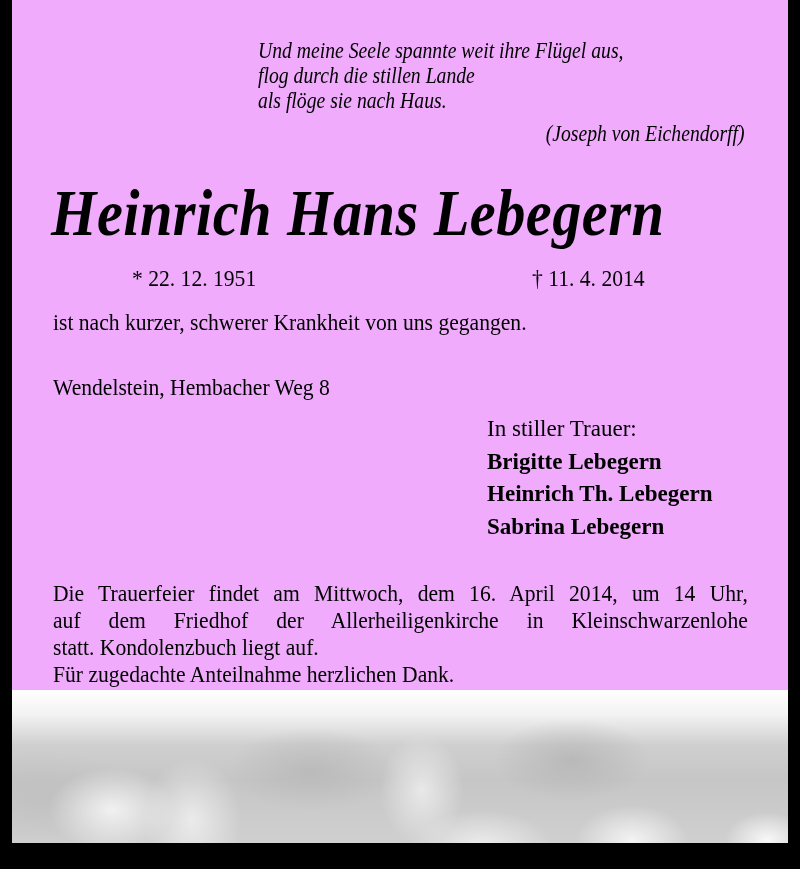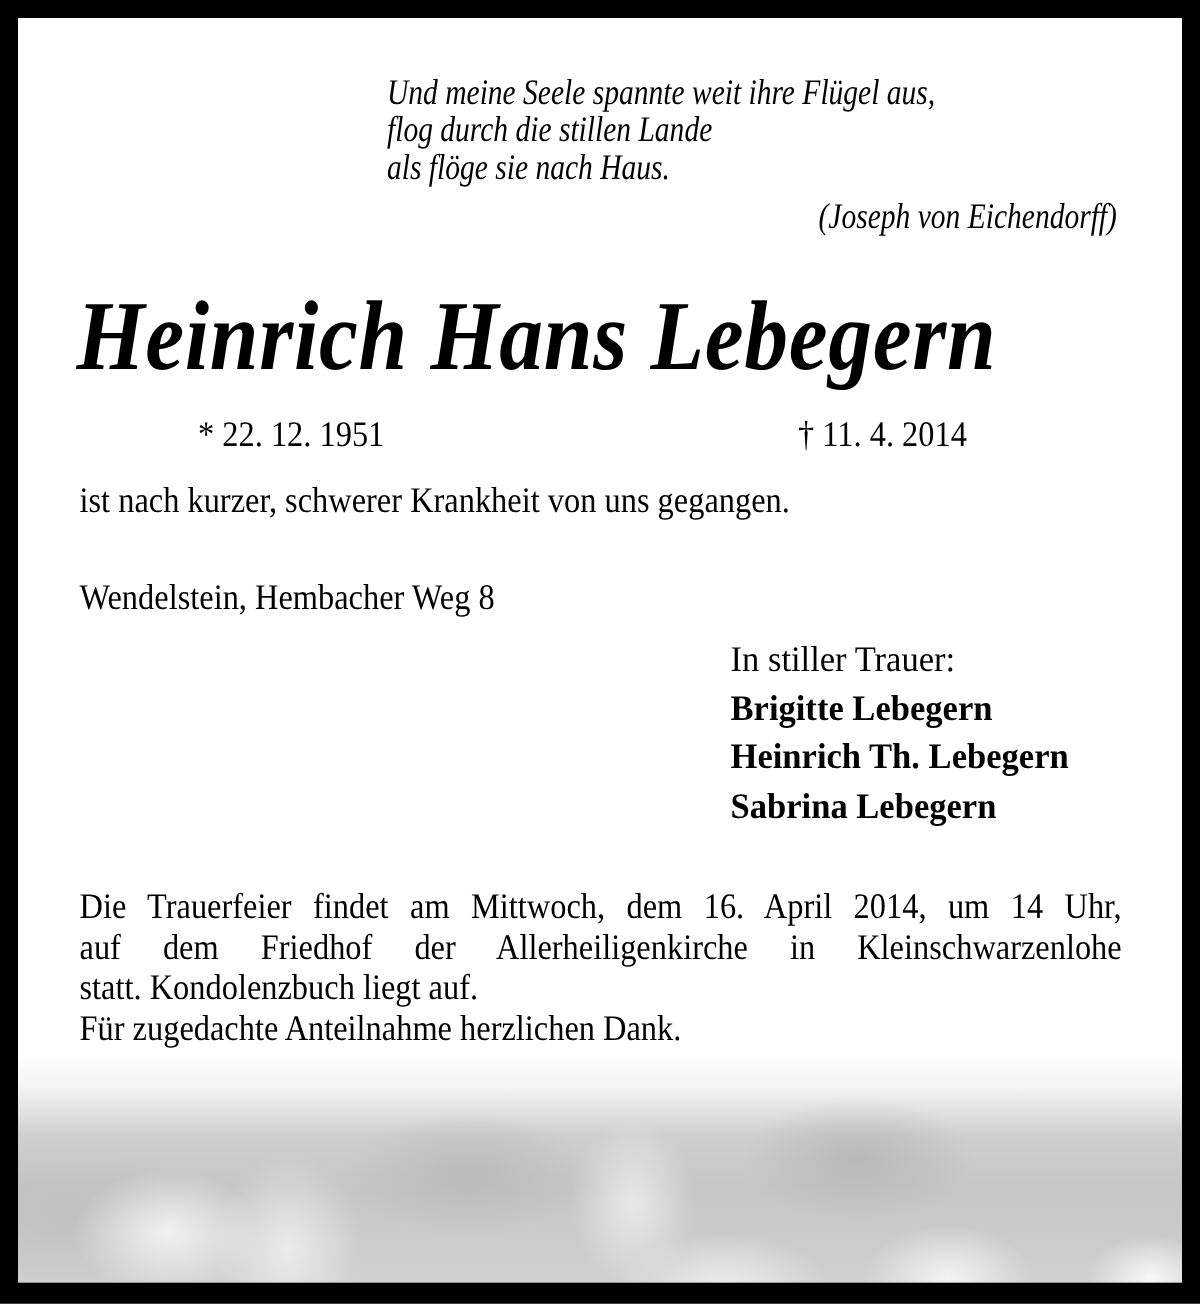--- a/index.html
+++ b/index.html
@@ -11,24 +11,24 @@
       width: 800px;
       height: 869px;
       position: relative;
       overflow: hidden;
       font-family: "Liberation Serif", "DejaVu Serif", serif;
       color: #000;
     }
     .frame {
       position: absolute;
       left: 12px;
-      top: 12px;
+      top: 0;
       width: 776px;
       height: 843px;
-      background: #ffffff;
+      background: #f0abfc;
       overflow: hidden;
     }
     
     .clouds {
       position: absolute;
       left: 0;
       right: 0;
       top: 690px;
       bottom: 0;
       background:

